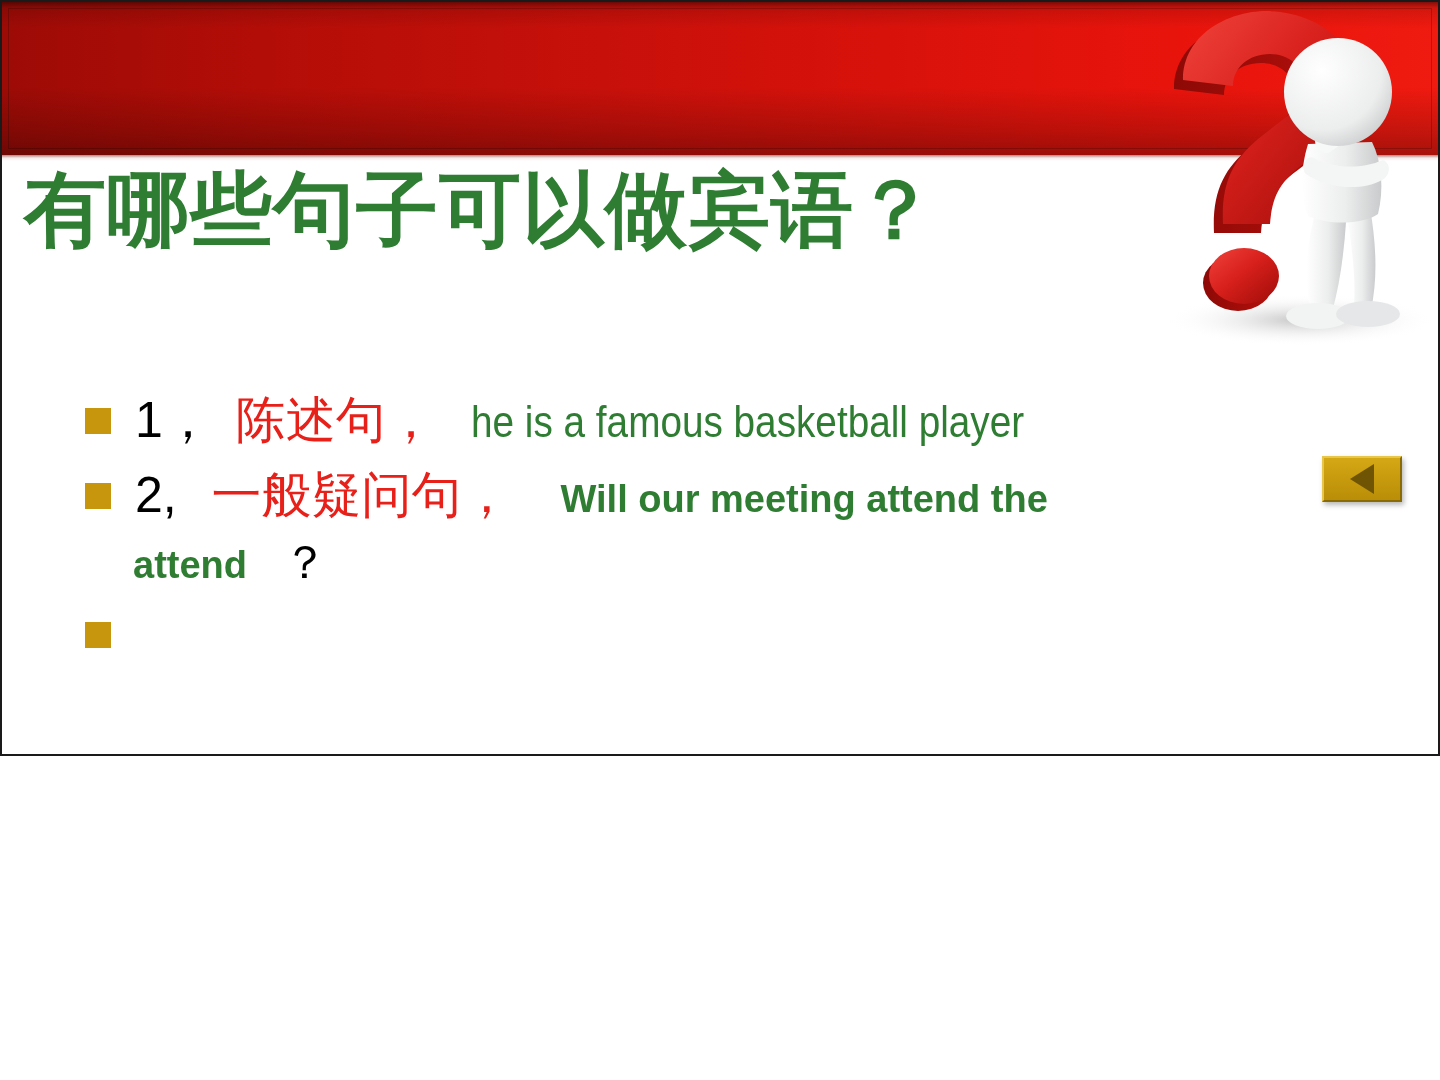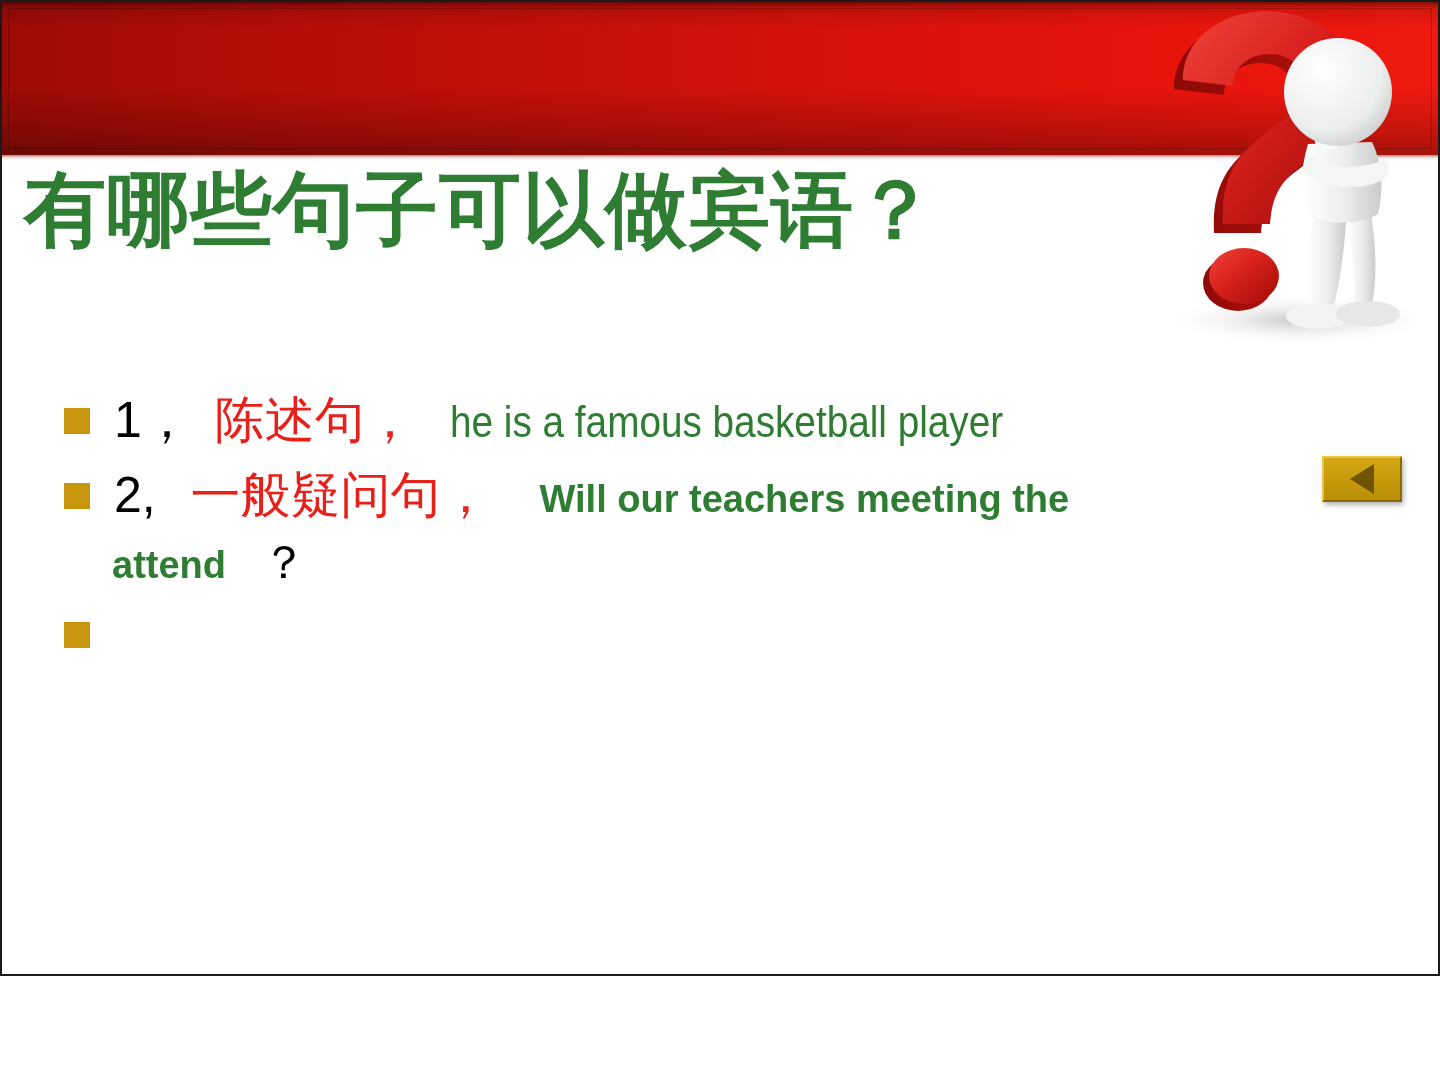--- a/index.html
+++ b/index.html
@@ -3,21 +3,21 @@
 <meta charset="utf-8">
 <style>
   html, body {
     margin: 0;
     padding: 0;
     background: #ffffff;
   }
   .slide {
     position: relative;
     width: 1440px;
-    height: 976px;
+    height: 756px;
     background: #ffffff;
     overflow: hidden;
     font-family: "Liberation Sans", "DejaVu Sans", sans-serif;
     box-sizing: border-box;
     border-left: 2px solid #1a1a1a;
     border-right: 2px solid #1a1a1a;
     border-top: 2px solid #1a1a1a;
     border-bottom: 2px solid #1a1a1a;
   }
 
@@ -78,21 +78,21 @@
     font-size: 82px;
     font-weight: 700;
     line-height: 1.0;
     letter-spacing: 1px;
     white-space: nowrap;
   }
 
   
   .body-list {
     position: absolute;
-    left: 54px;
+    left: 75px;
     top: 388px;
     width: 1290px;
   }
   .bullet-row {
     display: block;
     position: relative;
     padding-left: 58px;
     margin-bottom: 14px;
   }
   .bullet-marker {
@@ -261,21 +261,21 @@
       </span>
     </div>
 
     <div class="bullet-row">
       <span class="bullet-marker"></span>
       <span class="line-text">
         <span class="num">2,</span>
         <span class="sp-m"></span>
         <span class="cn-red">一般疑问句，</span>
         <span class="sp-l"></span>
-        <span class="en-green-bold">Will our teachers meeting the</span>
+        <span class="en-green-bold">Will our meeting attend the</span>
         <span class="wrap-line">
           <span class="en-green-bold">attend</span>
           <span class="sp-m"></span>
           <span class="qm-black">？</span>
         </span>
       </span>
     </div>
 
     <div class="bullet-row">
       <span class="bullet-marker"></span>

